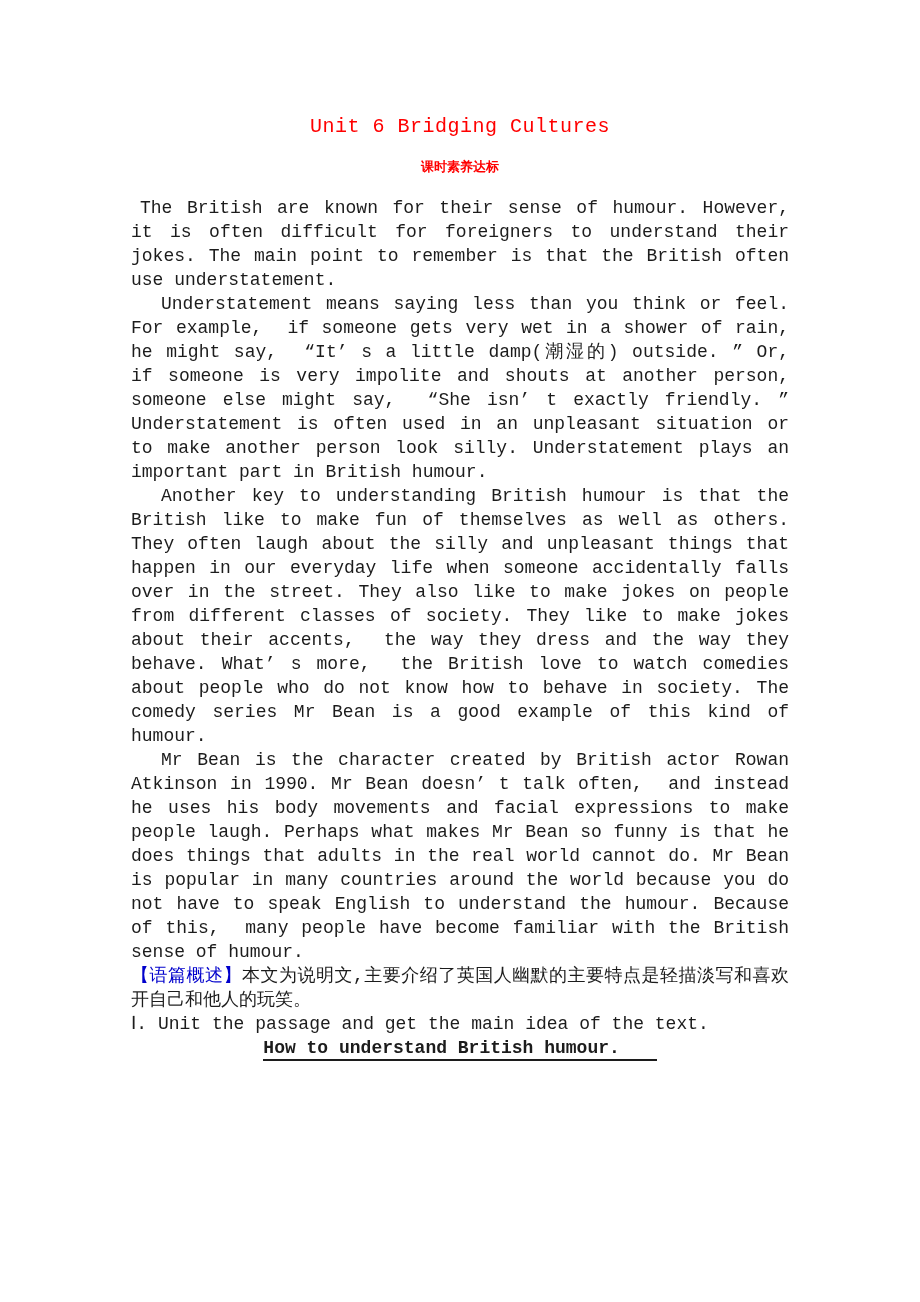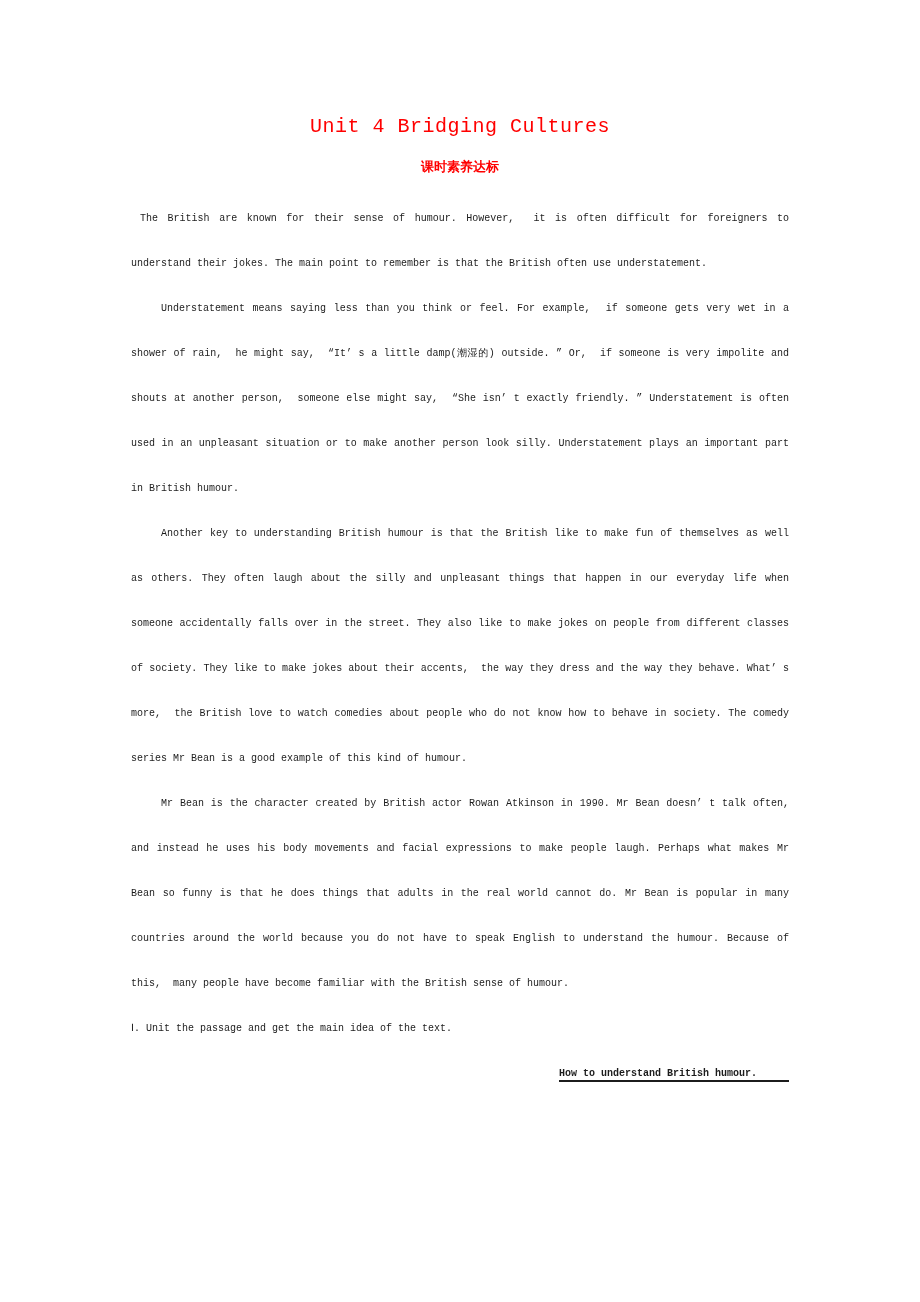--- a/index.html
+++ b/index.html
@@ -26,55 +26,56 @@
   .subtitle {
     margin: 14px 0 0 0;
     text-align: center;
     font-size: 13px;
     font-weight: bold;
     line-height: 24px;
     color: #ff0000;
   }
   .body-text {
     margin-top: 16px;
-    font-size: 10px;
-    line-height: 45px;
+    font-size: 18px;
+    line-height: 24px;
     text-align: justify;
   }
   .para {
     margin: 0;
     white-space: pre-wrap;
     word-break: normal;
   }
   .indent-sm { text-indent: 9px; }
   .indent-lg { text-indent: 30px; }
   .seg-italic { }
   .seg-blue { color: #0000cc; }
   .summary-para { text-align: justify; }
   .task-para { text-align: left; }
-  .answer-para { text-align: right; }
+  .answer-para { text-align: center; }
   .answer-underline {
     font-weight: bold;
     border-bottom: 2px solid #1c1c1c;
     padding-right: 26px;
     padding-bottom: 1px;
     white-space: pre;
   }
 </style>
 </head>
 <body>
 
 <div class="page">
-  <h1 class="title">Unit 4 Bridging Cultures</h1>
+  <h1 class="title">Unit 6 Bridging Cultures</h1>
   <h2 class="subtitle">课时素养达标</h2>
 
   <div class="body-text">
     <p class="para indent-sm"><span>The British are known for their sense of humour. However,  it is often difficult for foreigners to understand their jokes. The main point to remember is that the British often use understatement.</span></p>
     <p class="para indent-lg"><span>Understatement means saying less than you think or feel. For example,  if someone gets very wet in a shower of rain,  he might say,  “It’ s a little damp(潮湿的) outside. ” Or,  if someone is very impolite and shouts at another person,  someone else might say,  “She isn’ t exactly friendly. ” Understatement is often used in an unpleasant situation or to make another person look silly. Understatement plays an important part in British humour.</span></p>
     <p class="para indent-lg"><span>Another key to understanding British humour is that the British like to make fun of themselves as well as others. They often laugh about the silly and unpleasant things that happen in our everyday life when someone accidentally falls over in the street. They also like to make jokes on people from different classes of society. They like to make jokes about their accents,  the way they dress and the way they behave. What’ s more,  the British love to watch comedies about people who do not know how to behave in society. The comedy series </span><span class="seg-italic">Mr Bean</span><span> is a good example of this kind of humour.</span></p>
     <p class="para indent-lg"><span>Mr Bean is the character created by British actor Rowan Atkinson in 1990. Mr Bean doesn’ t talk often,  and instead he uses his body movements and facial expressions to make people laugh. Perhaps what makes </span><span class="seg-italic">Mr Bean</span><span> so funny is that he does things that adults in the real world cannot do. </span><span class="seg-italic">Mr Bean</span><span> is popular in many countries around the world because you do not have to speak English to understand the humour. Because of this,  many people have become familiar with the British sense of humour.</span></p>
 
+    <p class="para summary-para"><span class="seg-blue">【语篇概述】</span><span>本文为说明文,主要介绍了英国人幽默的主要特点是轻描淡写和喜欢开自己和他人的玩笑。</span></p>
 
     <p class="para task-para">Ⅰ. Unit the passage and get the main idea of the text.</p>
 
     <p class="para answer-para"><span class="answer-underline">How to understand British humour. </span></p>
   </div>
 </div>
 
 </body></html>

